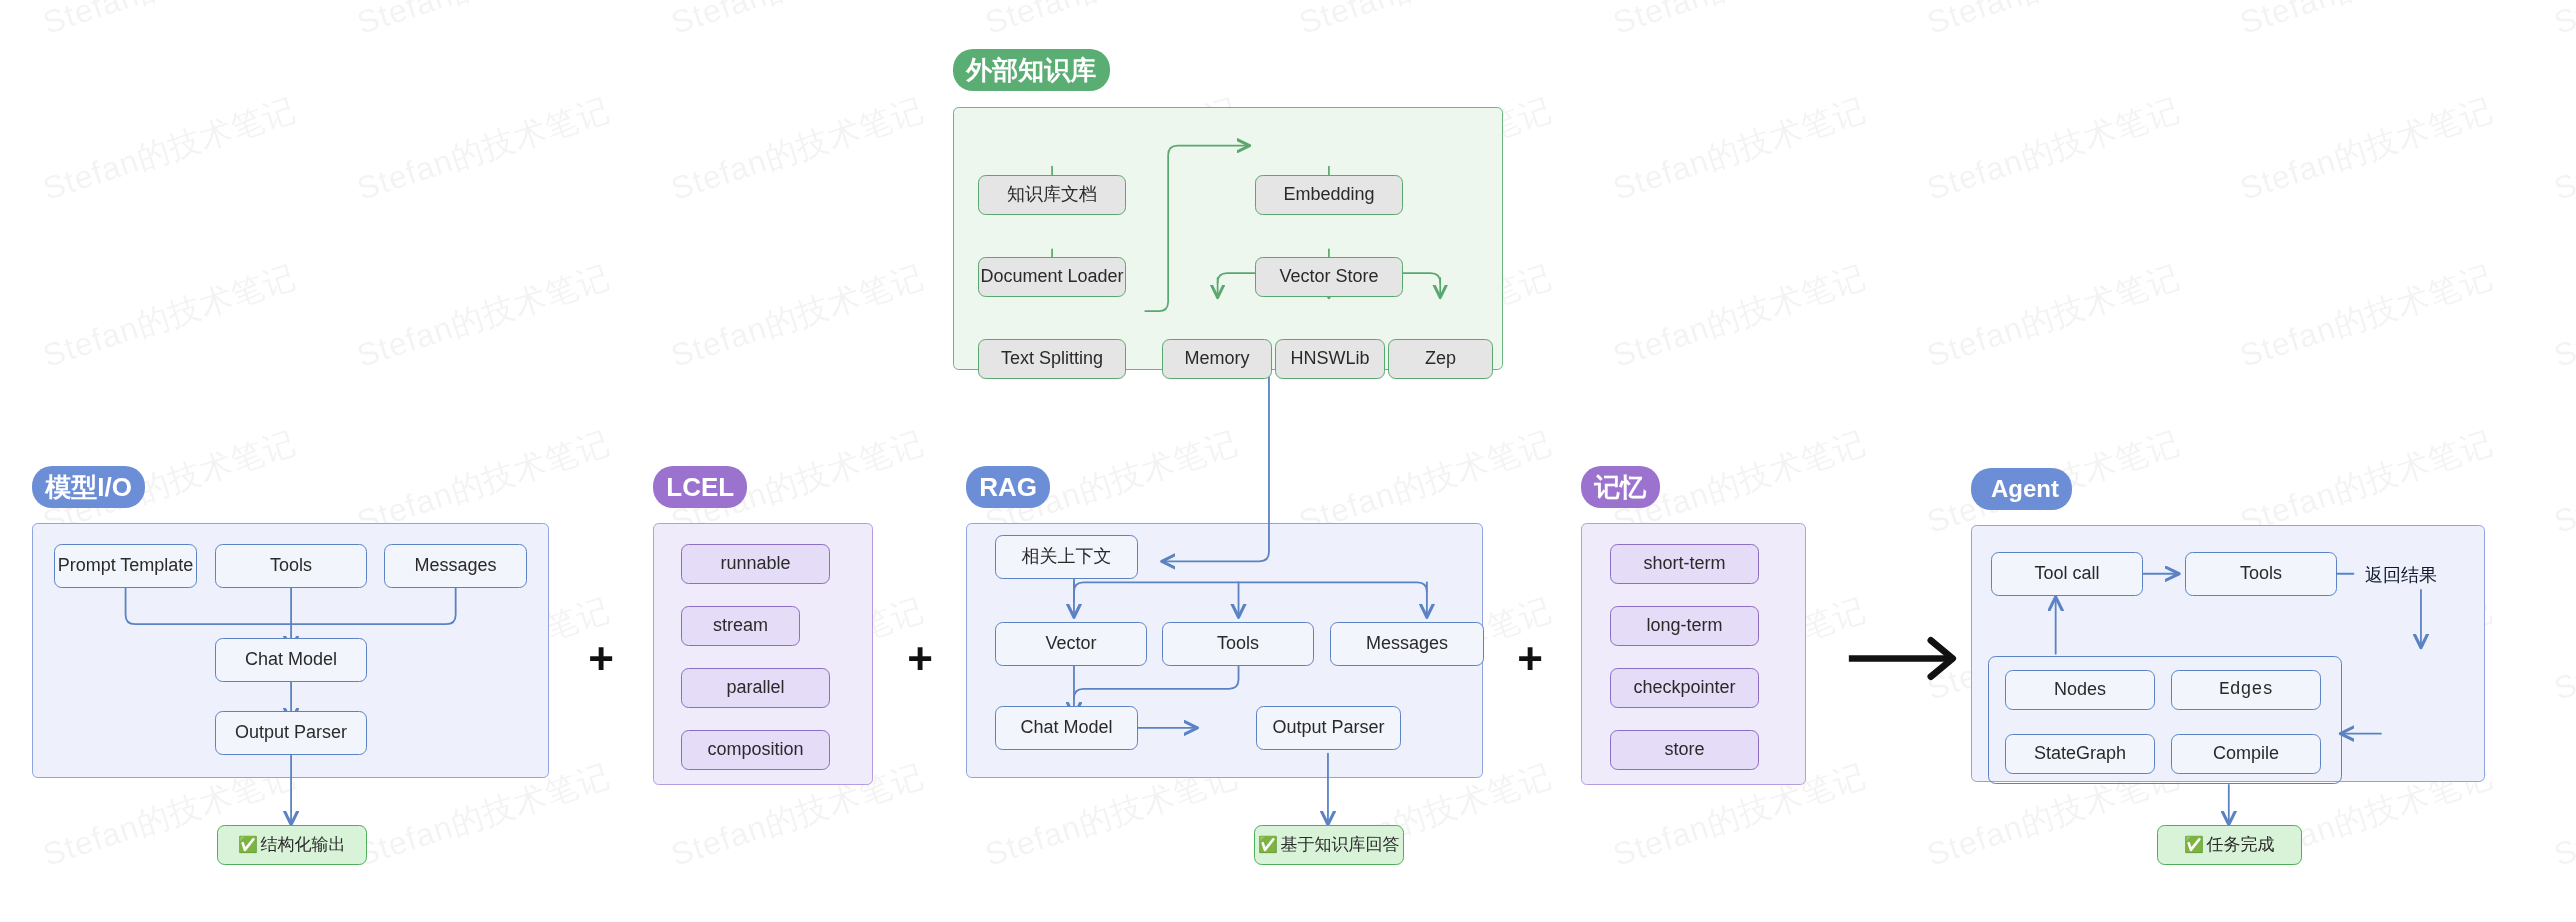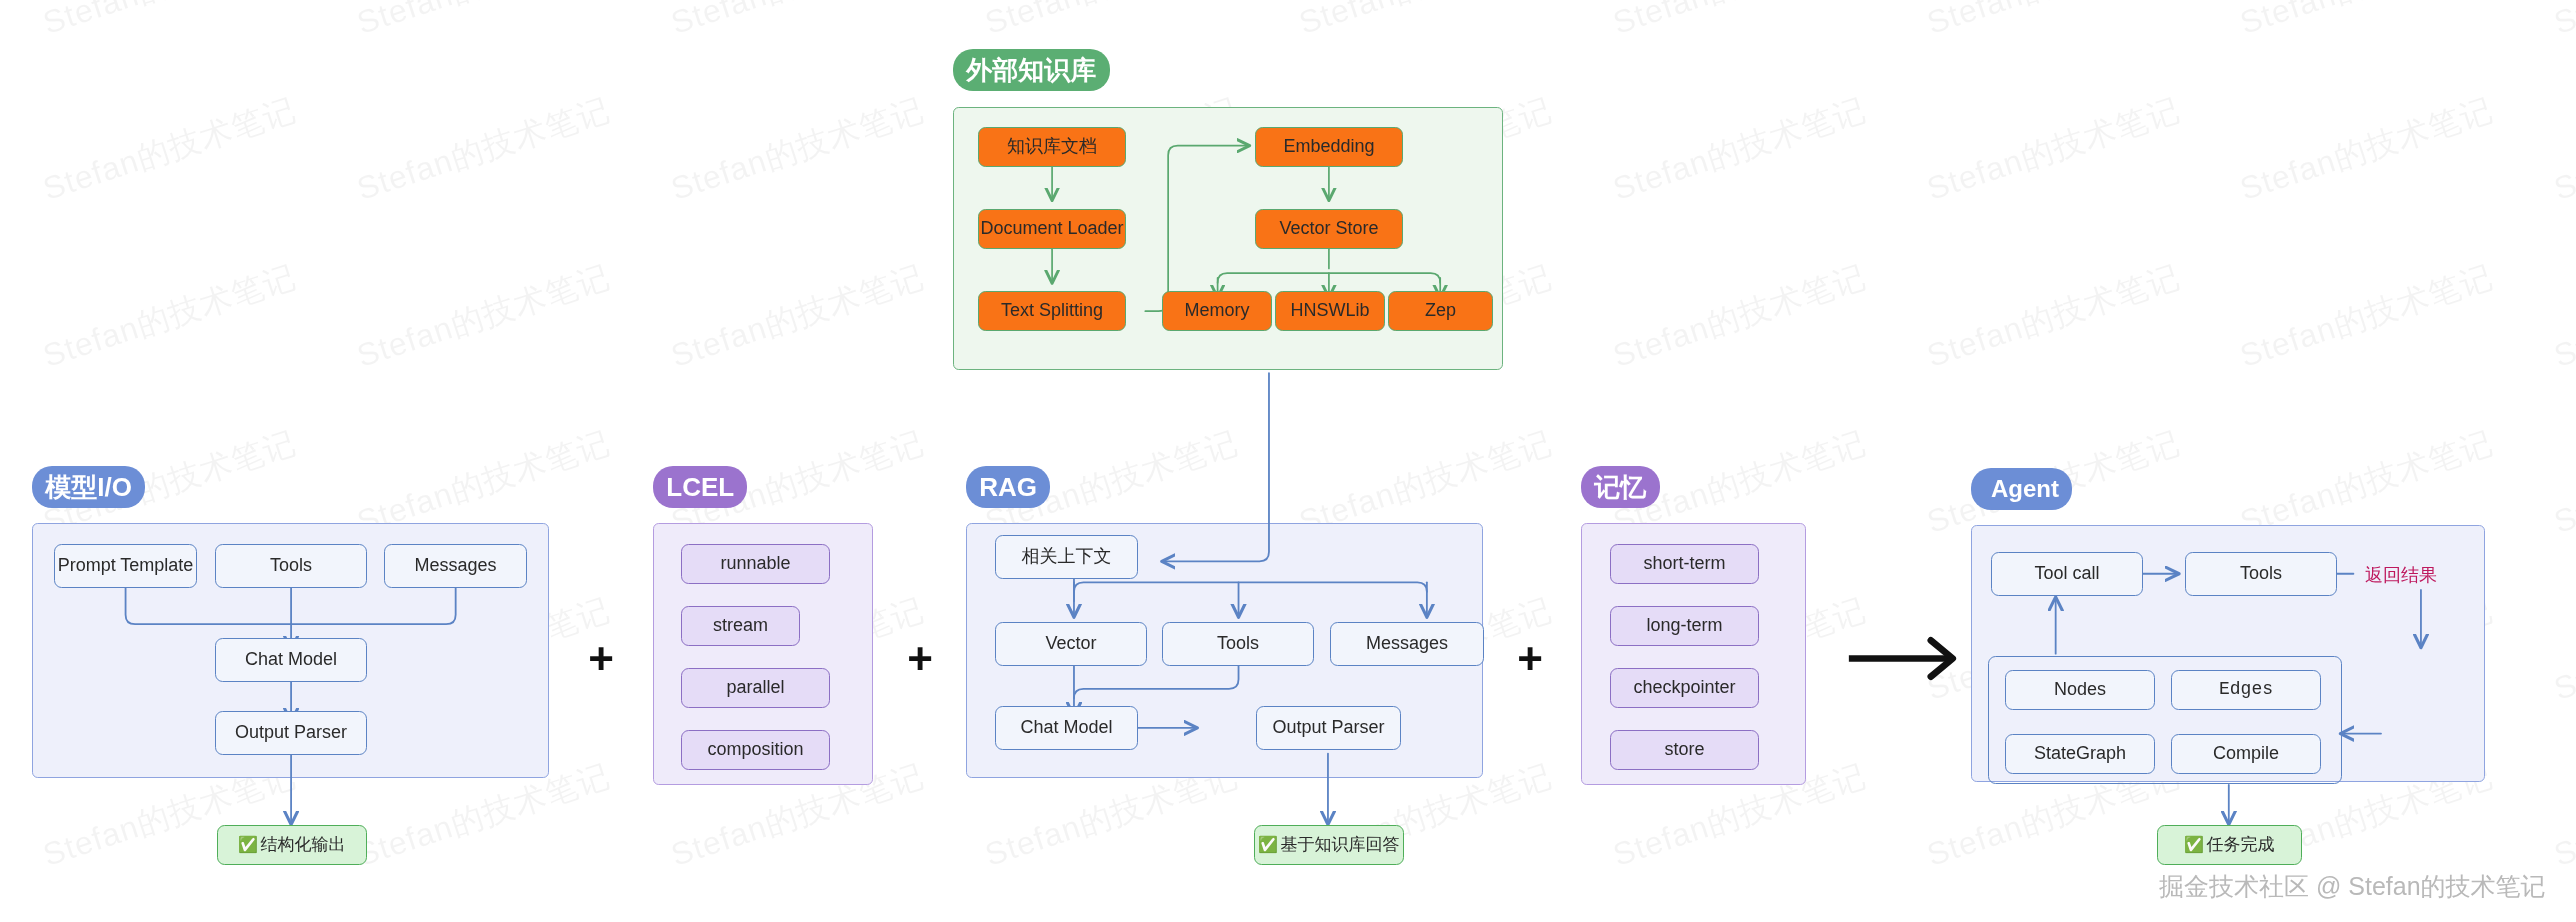--- a/index.html
+++ b/index.html
@@ -61,21 +61,21 @@
     border-radius:7.6px;
     display:flex;align-items:center;justify-content:center;
     text-align:center;
     font-size:18px;
     color:#2a2a2a;
     z-index:4;
     line-height:1.18;
   }
   .node-blue{background:#f2f5fc;border:1.6px solid #5b83c4;}
   .node-purple{background:#e5dcf7;border:1.6px solid #8c6fc4;}
-  .node-green{background:#f97316;border:1.6px solid #5aa86f;}
+  .node-green{background:#e5e5e5;border:1.6px solid #5aa86f;margin-top:48px;}
   .node-result{background:#d8f3d8;border:1.6px solid #4fae59;font-size:17px;}
 
   .subgroup{
     position:absolute;
     box-sizing:border-box;
     border-radius:7.6px;
     border:1.6px solid #5b83c4;
     background:transparent;
     z-index:3;
   }
@@ -89,21 +89,21 @@
     z-index:5;
     line-height:1;
   }
   .op-plus{font-size:44px;}
 
   
   svg.conn{position:absolute;left:0;top:0;width:2576px;height:923px;overflow:visible;pointer-events:none;z-index:2;}
 
   .edge-label{
     position:absolute;
-    font-size:18px;color:#be185d;
+    font-size:18px;color:#0f172a;
     white-space:nowrap;z-index:5;
   }
 
   .credit{
     position:absolute;
     font-size:25px;
     color:#b9b9b9;
     white-space:nowrap;
     z-index:7;
   }
@@ -344,16 +344,15 @@
   <div class="node node-blue" style="left:2171px;top:670px;width:150px;height:40px;font-family:Liberation Mono, monospace;">Edges</div>
   <div class="node node-blue" style="left:2005px;top:734px;width:150px;height:40px;">StateGraph</div>
   <div class="node node-blue" style="left:2171px;top:734px;width:150px;height:40px;">Compile</div>
 
 
   <div class="node node-result" style="left:2157px;top:825px;width:145px;height:40px;">
     <span class="ck">✅</span>
     <span>任务完成</span>
   </div>
 
-  <div class="credit" style="left:2159px;top:870px;">掘金技术社区 @ Stefan的技术笔记</div>
 
 </div>
 
 
 </body></html>

